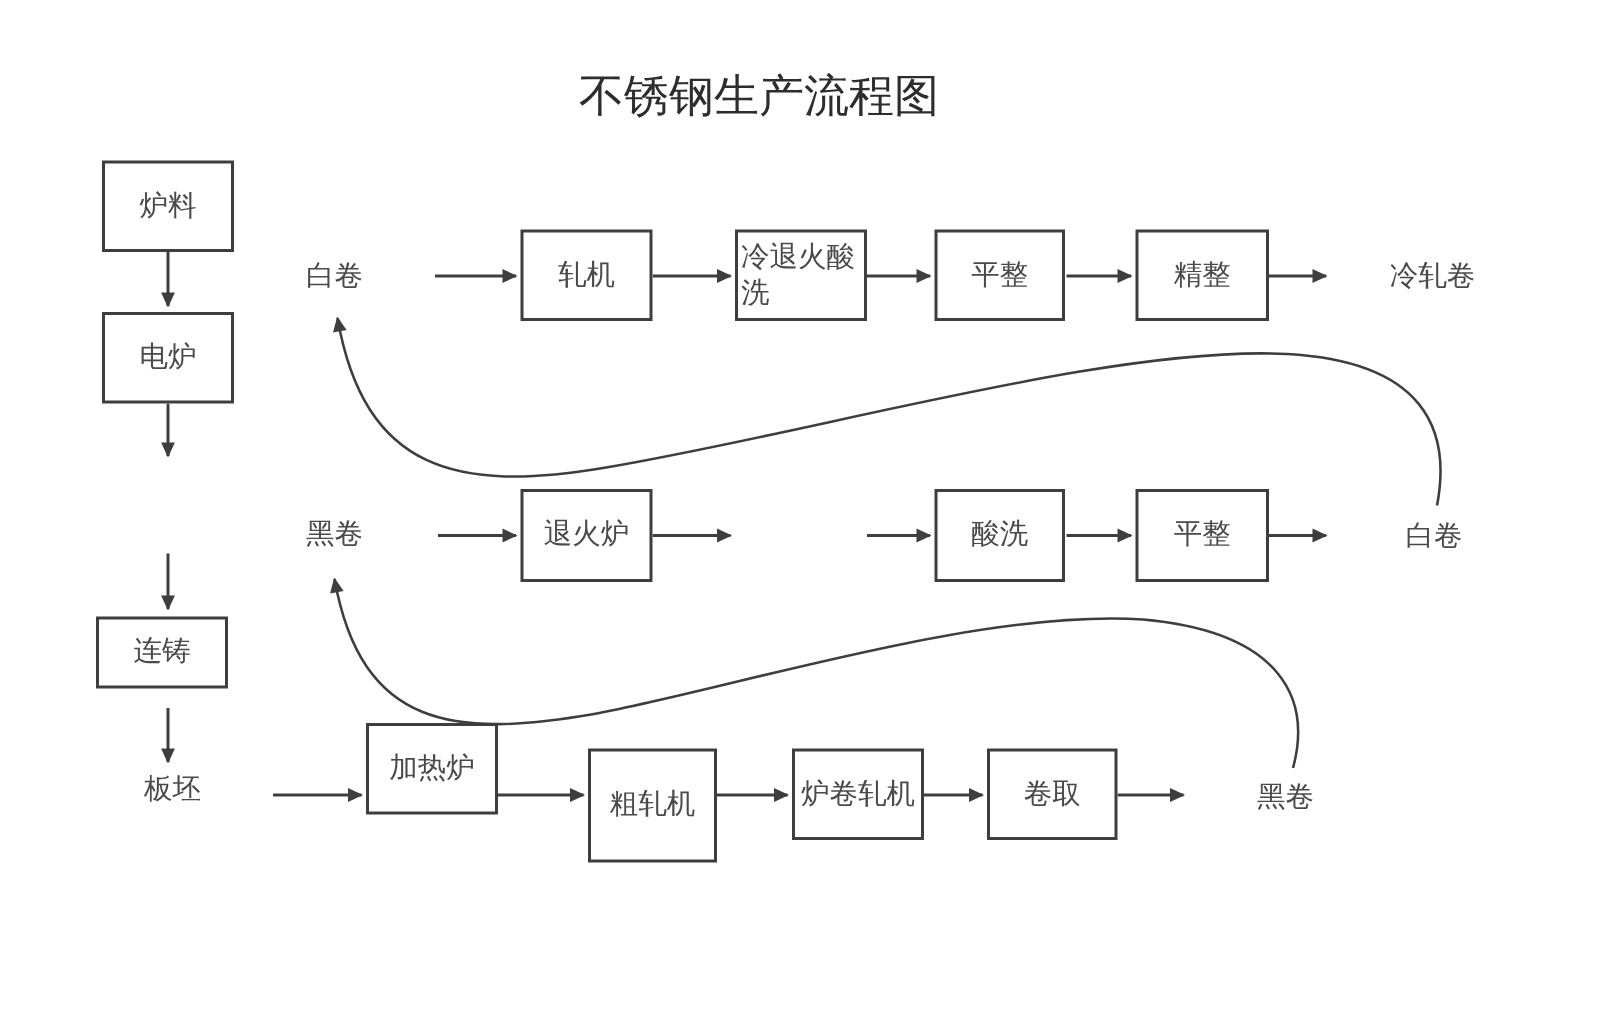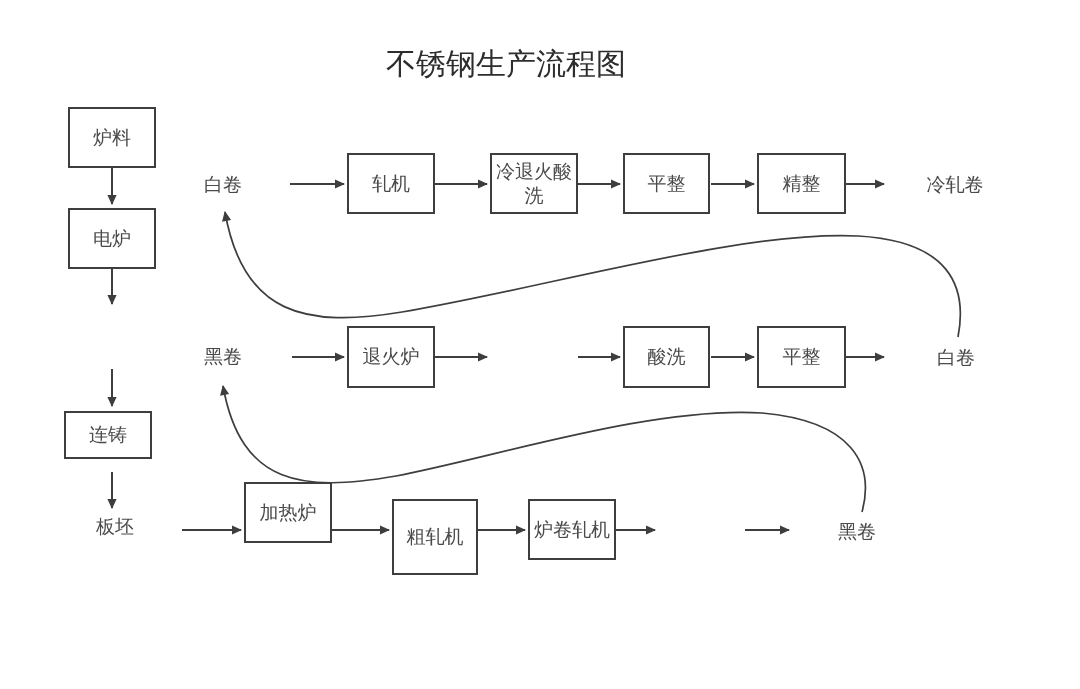--- a/index.html
+++ b/index.html
@@ -15,21 +15,21 @@
   }
   .wires{position:absolute;left:0;top:0;width:1080px;height:689px;}
   .wire{stroke:var(--line,#3e3e3e);stroke-width:2;fill:none;}
   .wire.curve{stroke-width:1.7;}
   marker path{fill:var(--line,#3e3e3e);}
   .node{
     position:absolute;box-sizing:border-box;
     border:2px solid var(--box-border,#3e3e3e);
     background:var(--box-fill,#fff);
     display:flex;align-items:center;justify-content:center;
-    text-align:center;font-size:19px;line-height:1.25;
+    text-align:left;font-size:19px;line-height:1.25;
     color:var(--text,#4a4a4a);padding:2px;
   }
   .lbl{
     position:absolute;font-size:19px;color:var(--text,#4a4a4a);
     text-align:center;height:24px;line-height:24px;
   }
 </style>
 </head>
 <body>
 
@@ -85,15 +85,16 @@
 
   <div class="lbl" style="left:193px;top:345px;width:60px">黑卷</div>
   <div class="node" style="left:347px;top:326px;width:88px;height:62px">退火炉</div>
   <div class="node" style="left:623px;top:326px;width:87px;height:62px">酸洗</div>
   <div class="node" style="left:757px;top:326px;width:89px;height:62px">平整</div>
   <div class="lbl" style="left:926px;top:346px;width:60px">白卷</div>
 
   <div class="node" style="left:244px;top:482px;width:88px;height:61px">加热炉</div>
   <div class="node" style="left:392px;top:499px;width:86px;height:76px">粗轧机</div>
   <div class="node" style="left:528px;top:499px;width:88px;height:61px">炉卷轧机</div>
+  <div class="node" style="left:658px;top:499px;width:87px;height:61px">卷取</div>
   <div class="lbl" style="left:827px;top:520px;width:60px">黑卷</div>
 
 </div>
 
 </body></html>

